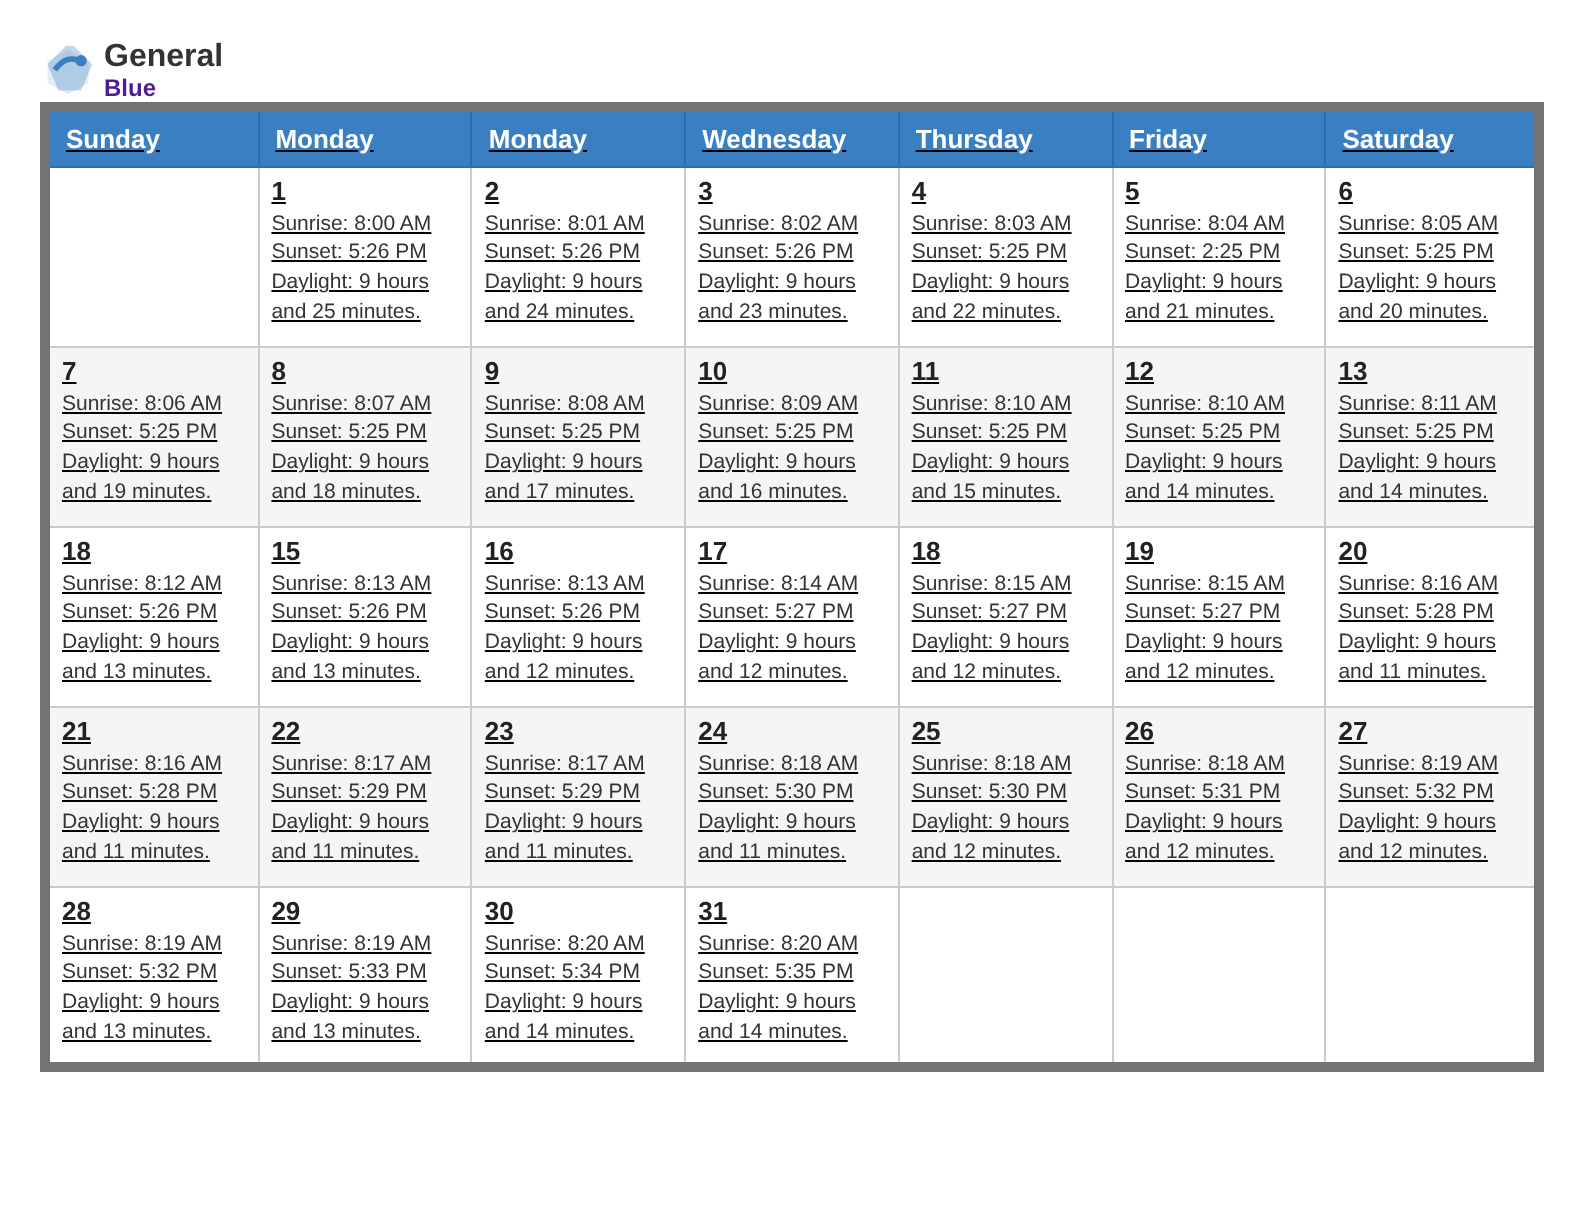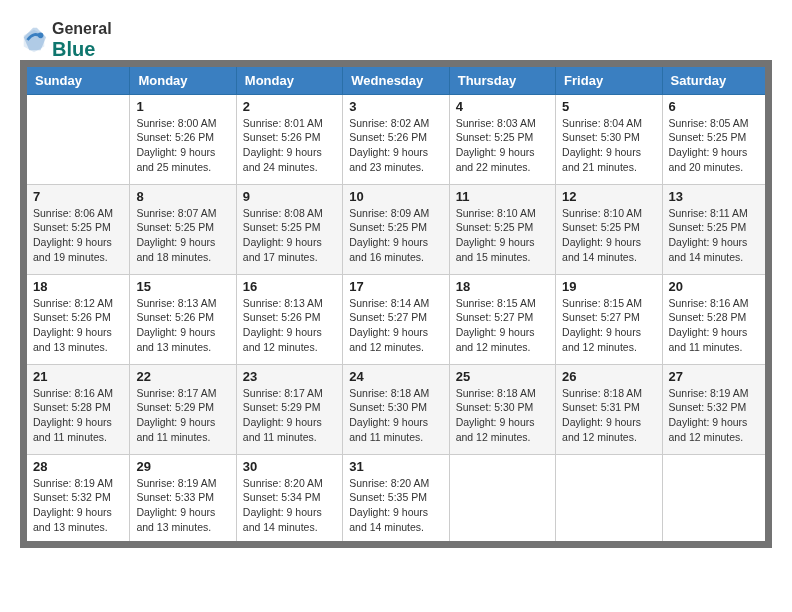--- a/index.html
+++ b/index.html
@@ -25,23 +25,23 @@
       display: flex;
       flex-direction: column;
       line-height: 1.1;
     }
     .logo-general {
       font-size: 16px;
       font-weight: bold;
       color: #333;
     }
     .logo-blue {
-      font-size: 20px;
+      font-size: 12px;
       font-weight: bold;
-      color: #0f766e;
+      color: #4c1d95;
     }
     .logo-icon {
       width: 28px;
       height: 28px;
     }
     .title-area {
       text-align: right;
     }
     .month-title {
       font-size: 36px;
@@ -49,21 +49,22 @@
       color: #222;
       line-height: 1.1;
     }
     .location-title {
       font-size: 16px;
       color: #444;
     }
     .calendar-table {
       width: 100%;
       border-collapse: collapse;
-      border: 7px solid #737373;
+      border: 5px solid #737373;
+      text-decoration: underline;
     }
     .calendar-table th {
       background: #3a7fc1;
       color: #fff;
       text-align: left;
       padding: 6px 8px;
       font-size: 13px;
       border: 1px solid #2a6fa8;
     }
     .calendar-table td {
@@ -154,21 +155,21 @@
           <td>
             <div class="day-number">4</div>
             <div class="day-info" style="white-space: pre-line;">Sunrise: 8:03 AM
 Sunset: 5:25 PM
 Daylight: 9 hours
 and 22 minutes.</div>
           </td>
           <td>
             <div class="day-number">5</div>
             <div class="day-info" style="white-space: pre-line;">Sunrise: 8:04 AM
-Sunset: 5:30 PM
+Sunset: 2:25 PM
 Daylight: 9 hours
 and 21 minutes.</div>
           </td>
           <td>
             <div class="day-number">6</div>
             <div class="day-info" style="white-space: pre-line;">Sunrise: 8:05 AM
 Sunset: 5:25 PM
 Daylight: 9 hours
 and 20 minutes.</div>
           </td>

